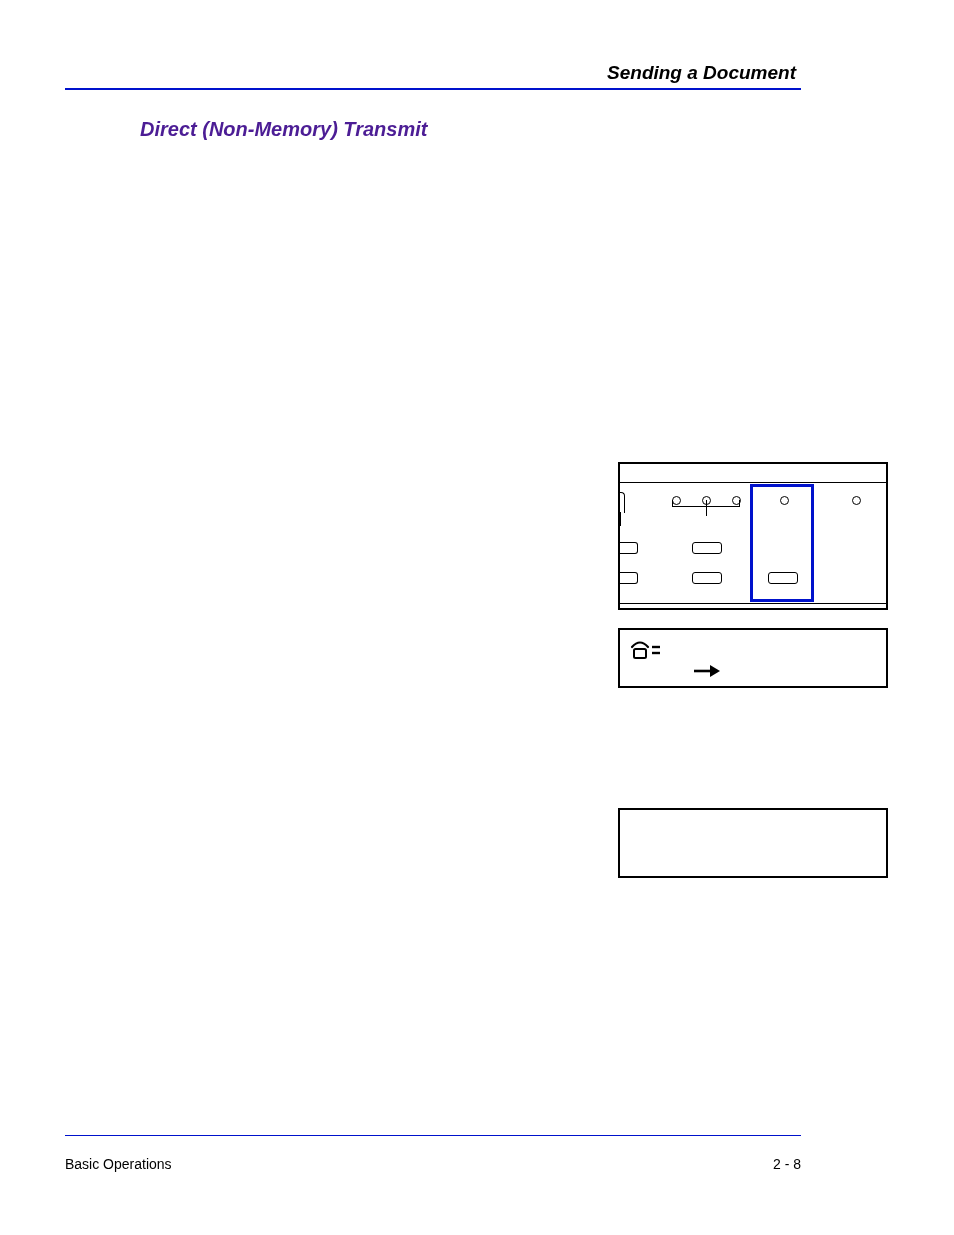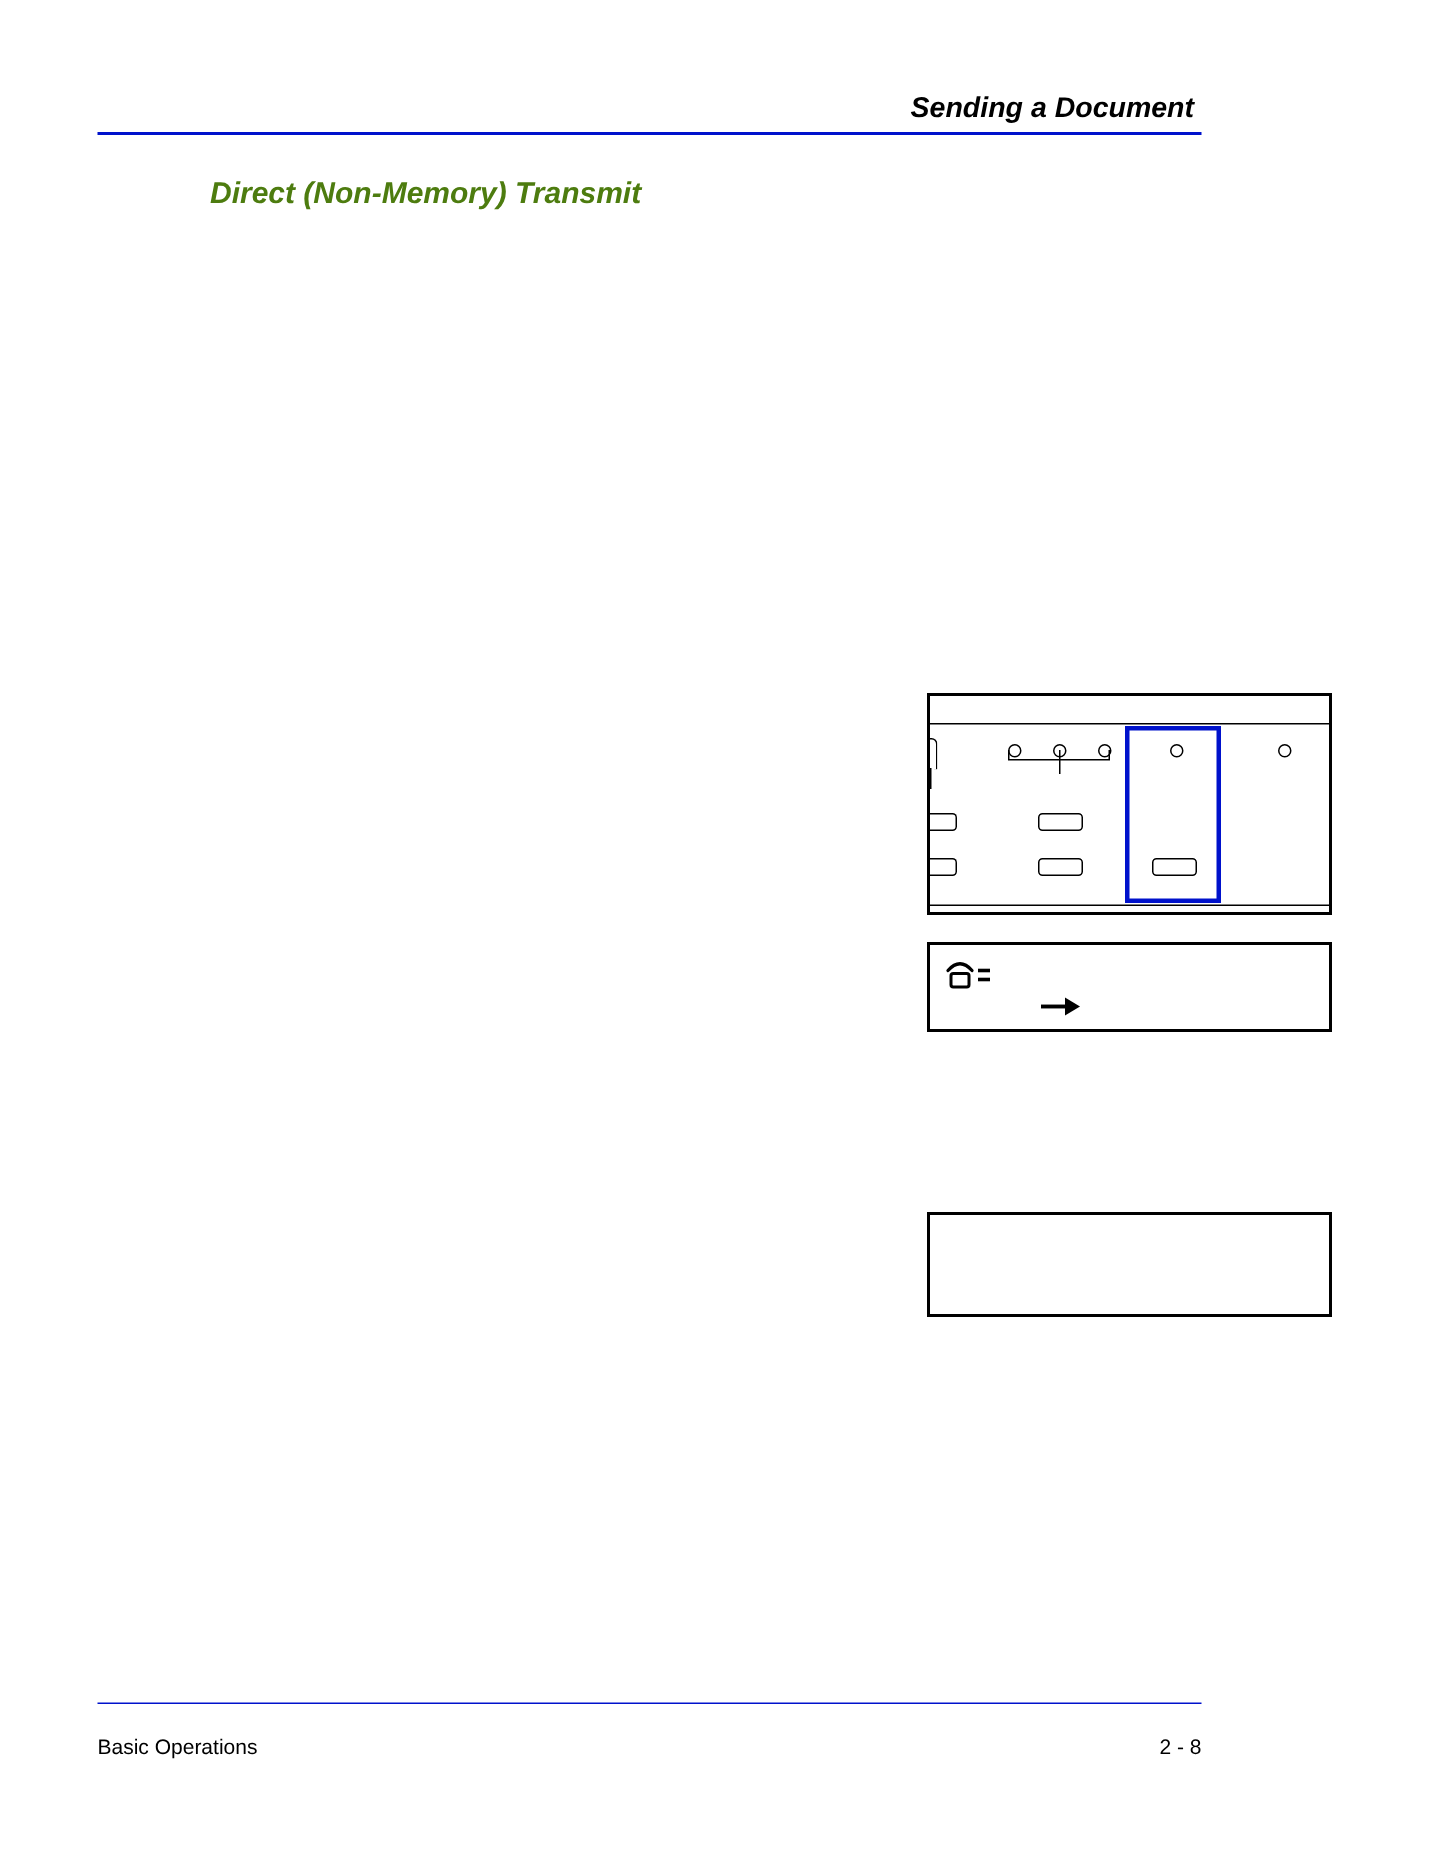--- a/index.html
+++ b/index.html
@@ -32,21 +32,21 @@
     font-size: 19px;
     color: #000;
   }
   .section-title {
     position: absolute;
     left: 140px;
     top: 118px;
     font-style: italic;
     font-weight: bold;
     font-size: 20px;
-    color: #4d7c0f;
+    color: #4c1d95;
   }
   
   .panel {
     position: absolute;
     left: 618px;
     top: 462px;
     width: 270px;
     height: 148px;
     border: 2px solid #000;
     box-sizing: border-box;

